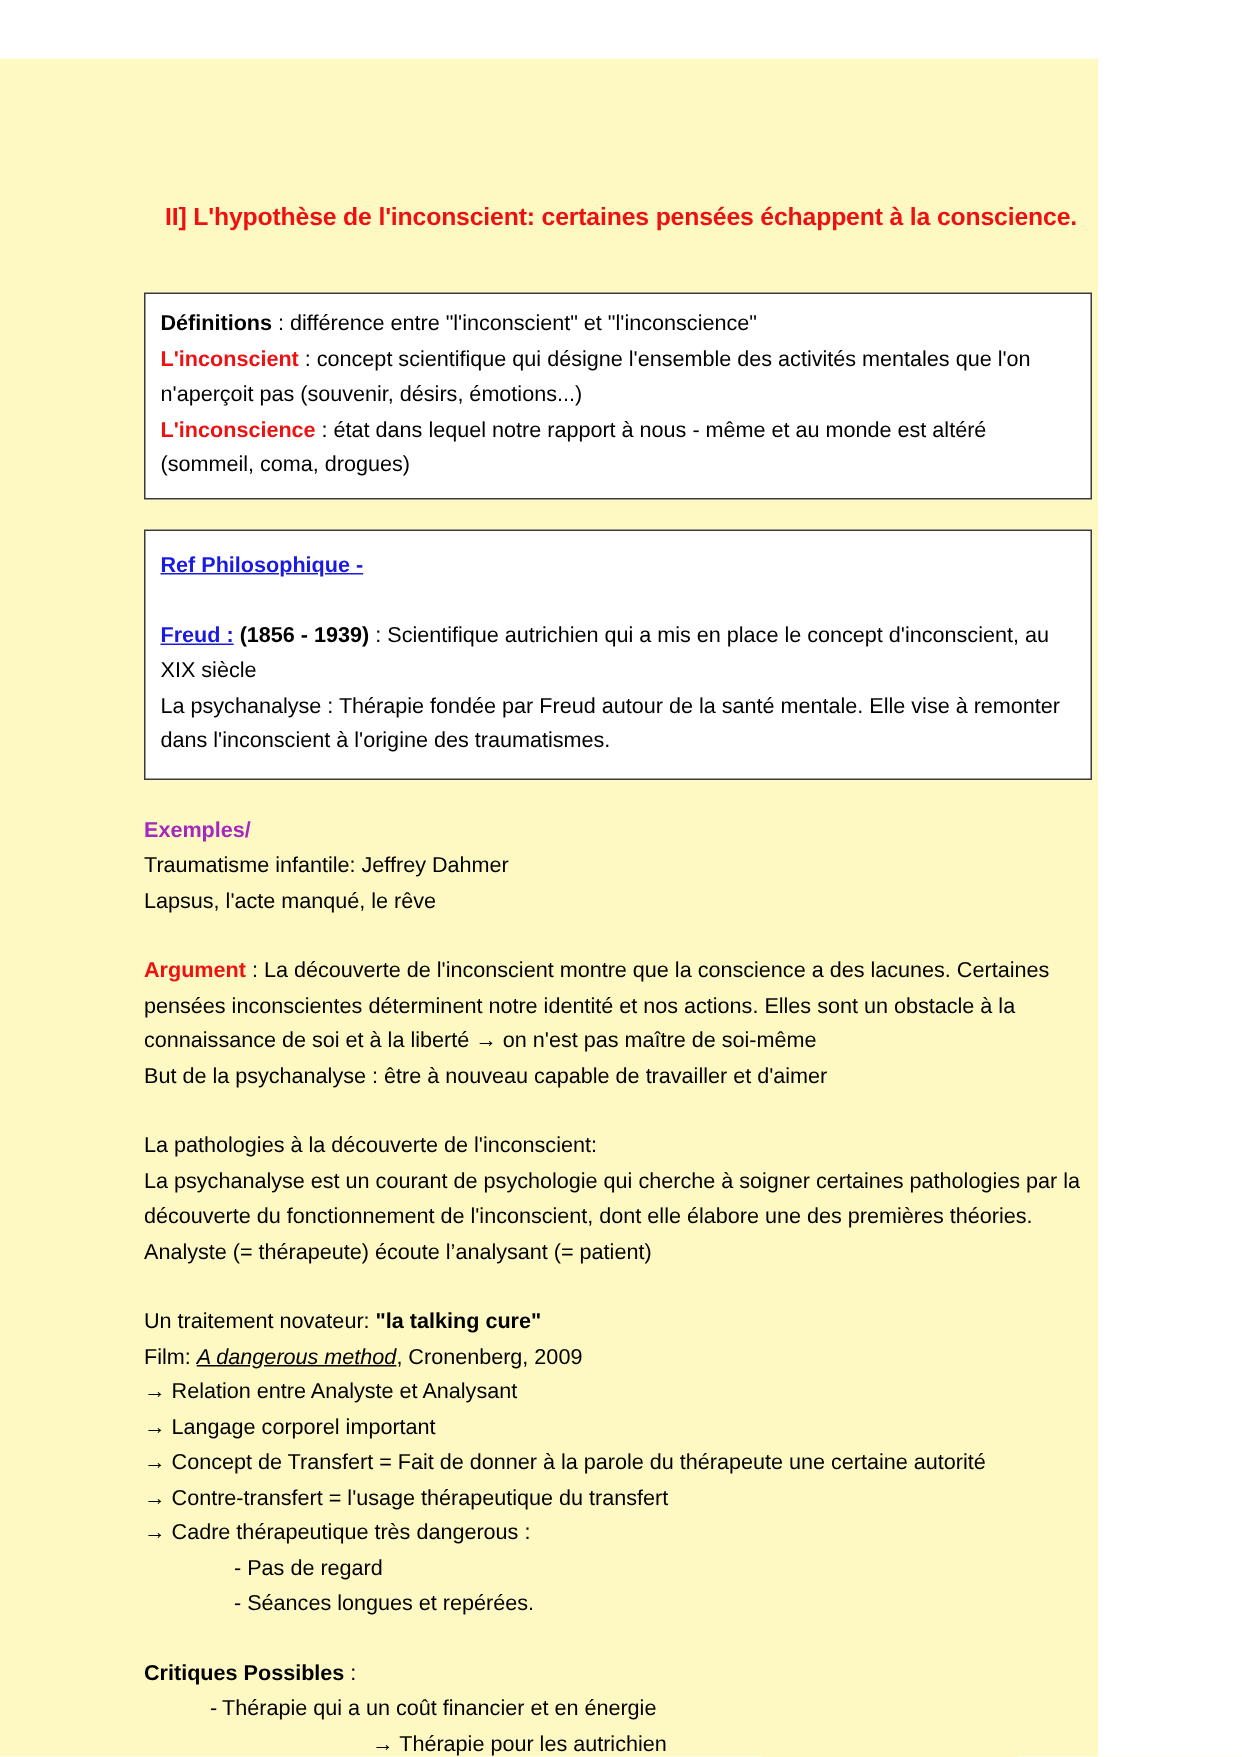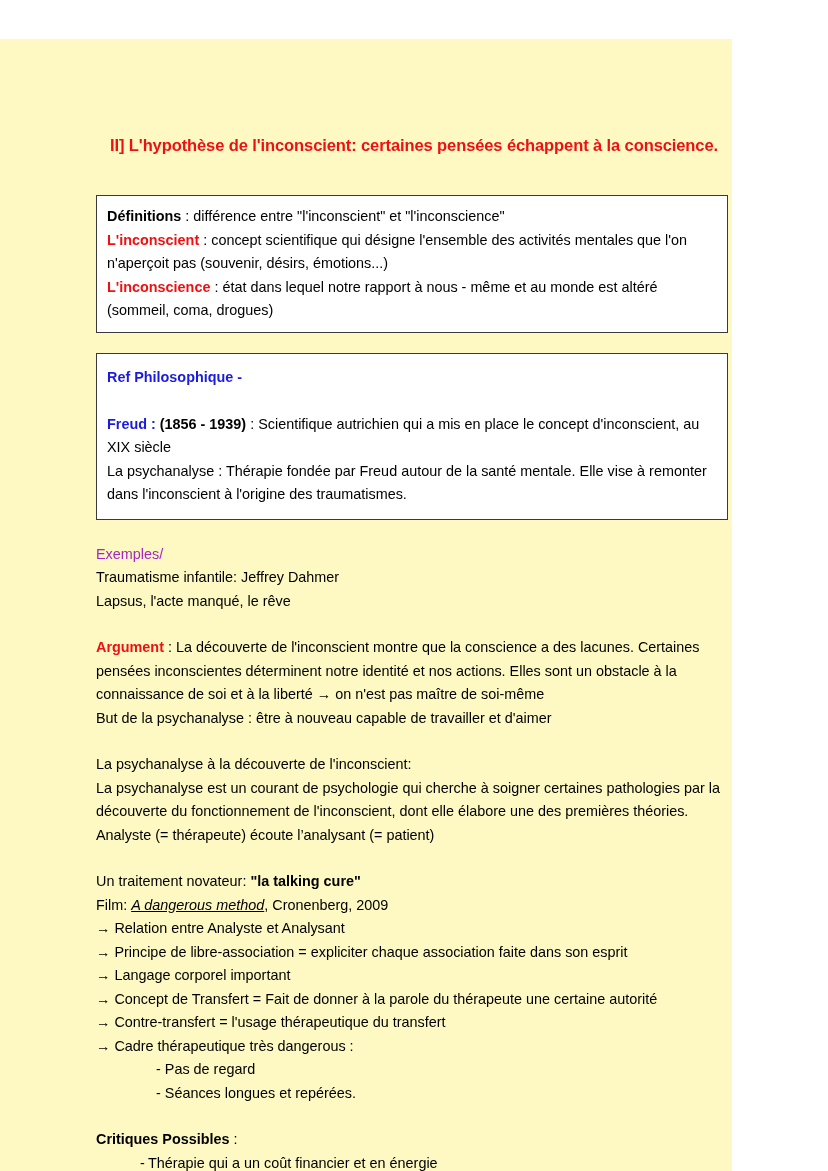--- a/index.html
+++ b/index.html
@@ -56,22 +56,22 @@
   .line {
     font-size: 14.4px;
     line-height: 23.5px;
     margin: 0;
     color: #000000;
   }
 
   
   .b       { font-weight: bold; }
   .red     { color: #ee1111; font-weight: bold; }
-  .blue    { color: #1a1ae0; font-weight: bold; }
-  .magenta { color: #a626c0; font-weight: normal; }
+  .blue    { color: #1a1ae0; font-weight: bold; text-decoration: underline; }
+  .magenta { color: #a626c0; font-weight: bold; }
   .u       { }
   .iu      { font-style: italic; text-decoration: underline; text-align: right; }
 
   
   .section { margin: 0; }
   .sec-gap-md { height: 23px; }
 
   .spacer-blank { height: 23.5px; }
 
   .indent-1 { padding-left: 60px; }
@@ -117,30 +117,29 @@
     </div>
 
     <div class="sec-gap-md"></div>
     <div class="section">
       <p class="line"><span class="red">Argument</span><span> : La découverte de l'inconscient montre que la conscience a des lacunes. Certaines pensées inconscientes déterminent notre identité et nos actions. Elles sont un obstacle à la connaissance de soi et à la liberté → on n'est pas maître de soi-même</span></p>
       <p class="line"><span class="u">But de la psychanalyse</span><span> : être à nouveau capable de travailler et d'aimer</span></p>
     </div>
 
     <div class="sec-gap-md"></div>
     <div class="section">
-      <p class="line">La psychanalyse à la découverte de l'inconscient:</p>
+      <p class="line">La pathologies à la découverte de l'inconscient:</p>
       <p class="line">La psychanalyse est un courant de psychologie qui cherche à soigner certaines pathologies par la découverte du fonctionnement de l'inconscient, dont elle élabore une des premières théories. Analyste (= thérapeute) écoute l’analysant (= patient)</p>
     </div>
 
     <div class="sec-gap-md"></div>
     <div class="section">
       <p class="line"><span>Un traitement novateur: </span><span class="b">"la talking cure"</span></p>
       <p class="line"><span>Film: </span><span class="iu">A dangerous method</span><span>, Cronenberg, 2009</span></p>
       <p class="line">→ Relation entre Analyste et Analysant</p>
-      <p class="line">→ Principe de libre-association = expliciter chaque association faite dans son esprit</p>
       <p class="line">→ Langage corporel important</p>
       <p class="line">→ Concept de Transfert = Fait de donner à la parole du thérapeute une certaine autorité</p>
       <p class="line">→ Contre-transfert = l'usage thérapeutique du transfert</p>
       <p class="line">→ Cadre thérapeutique très dangerous :</p>
       <p class="line indent-1">- Pas de regard</p>
       <p class="line indent-1">- Séances longues et repérées.</p>
     </div>
 
     <div class="sec-gap-md"></div>
     <div class="section">

